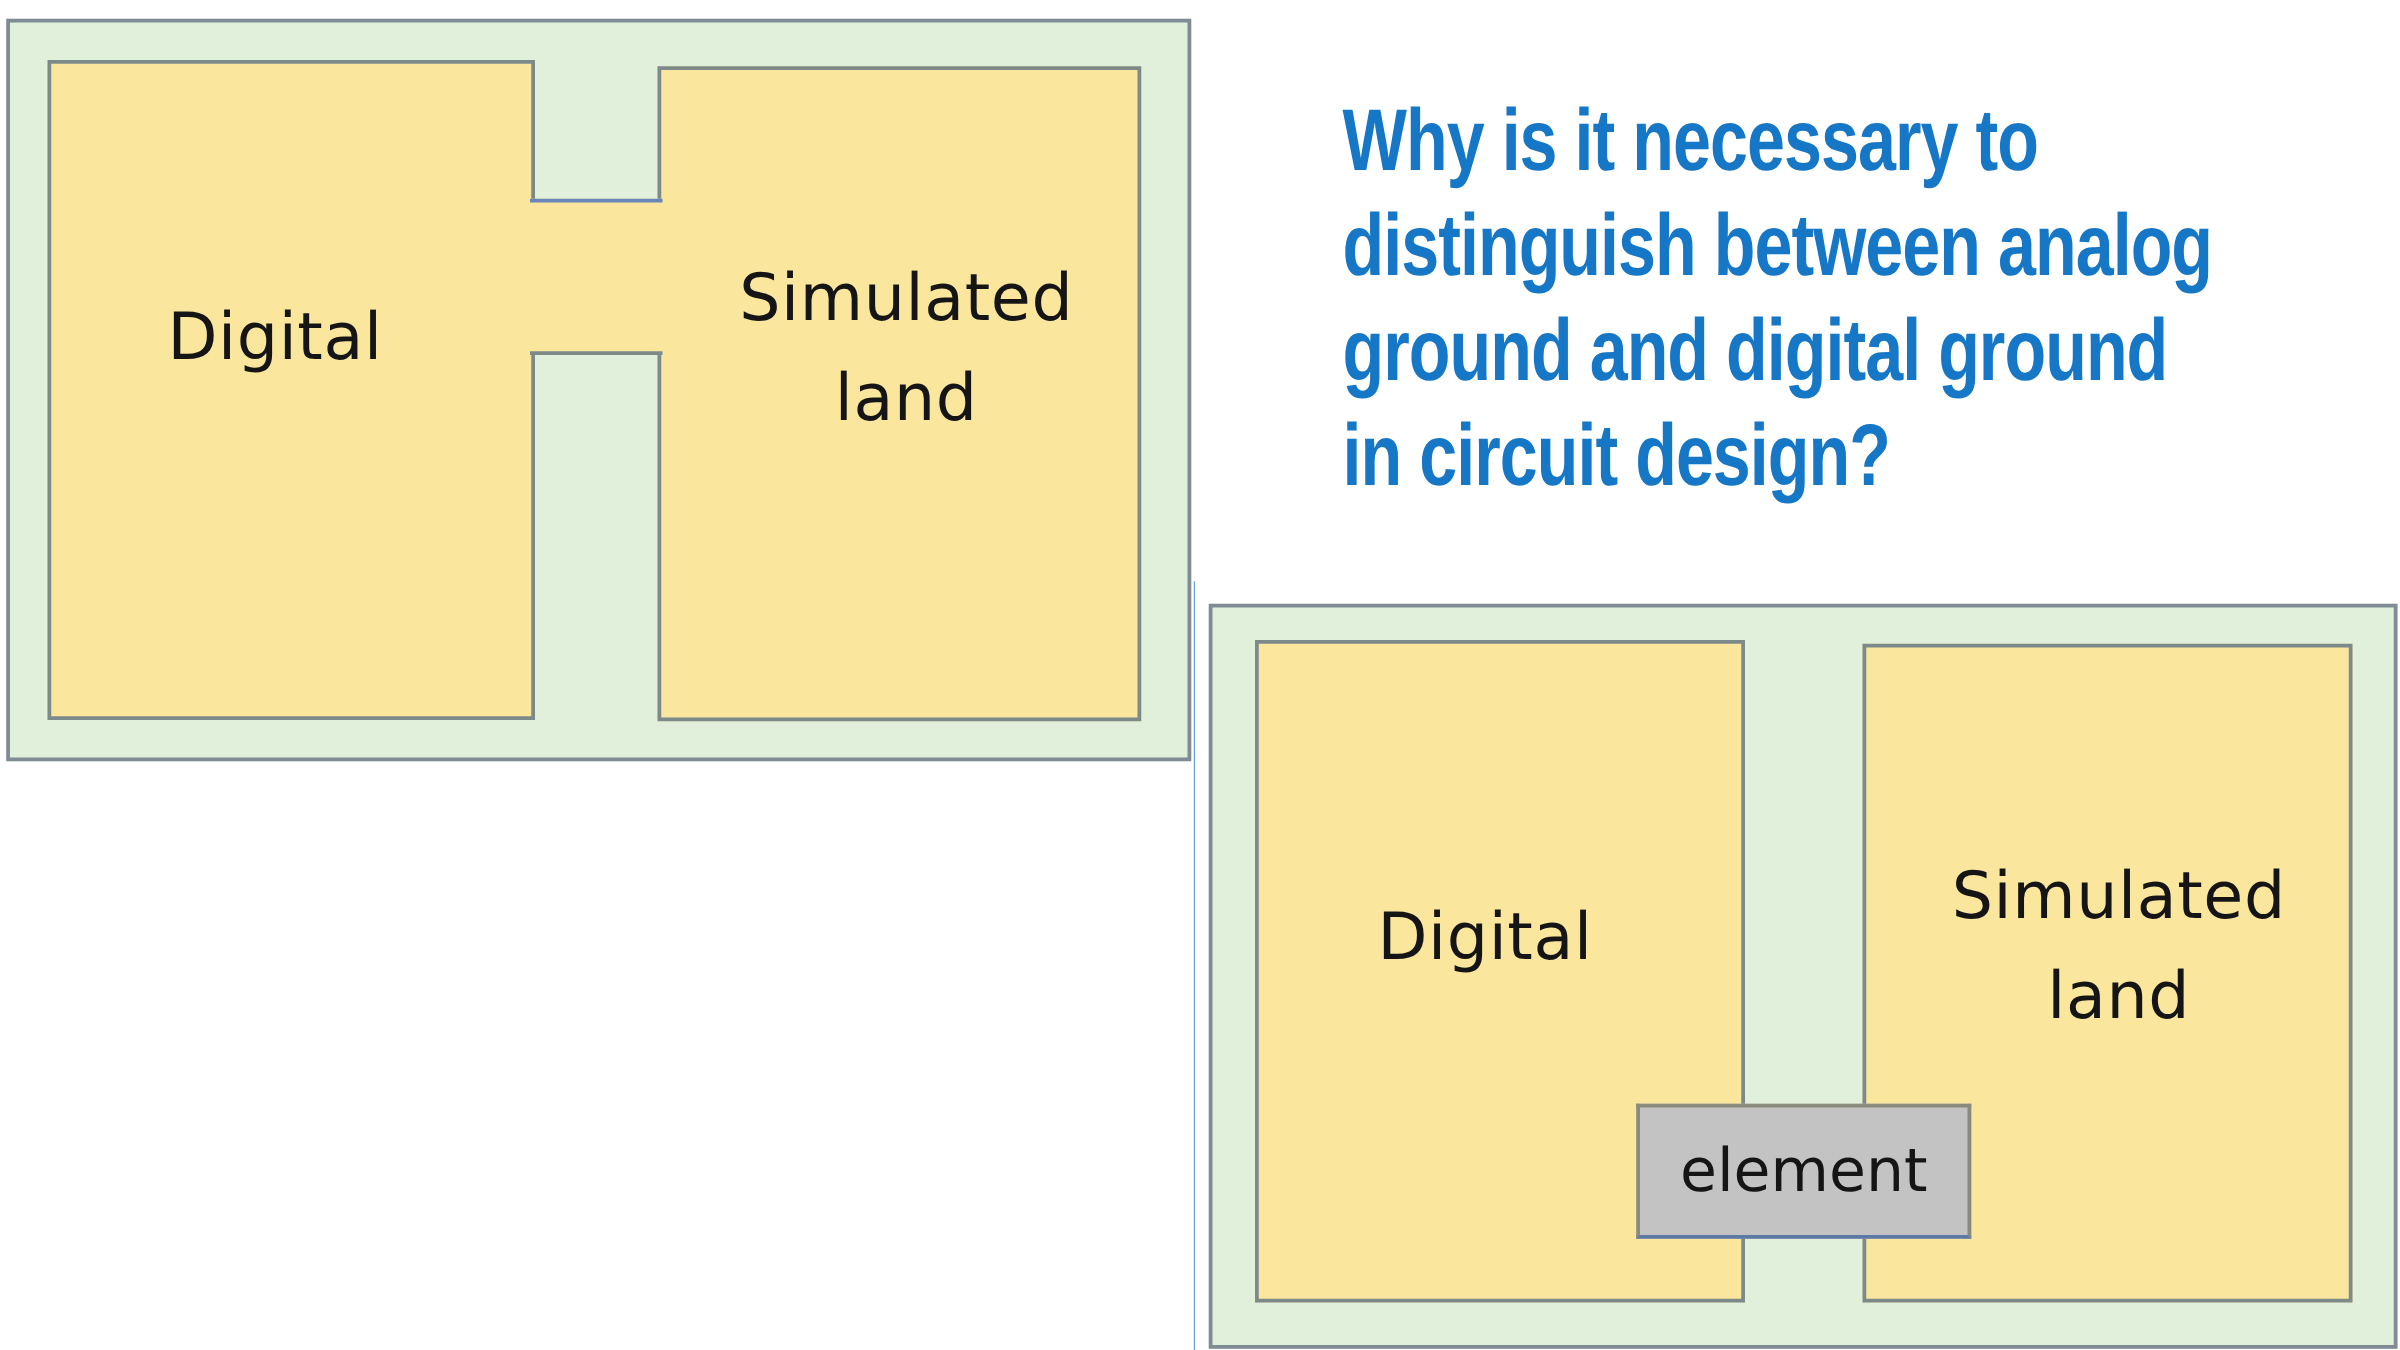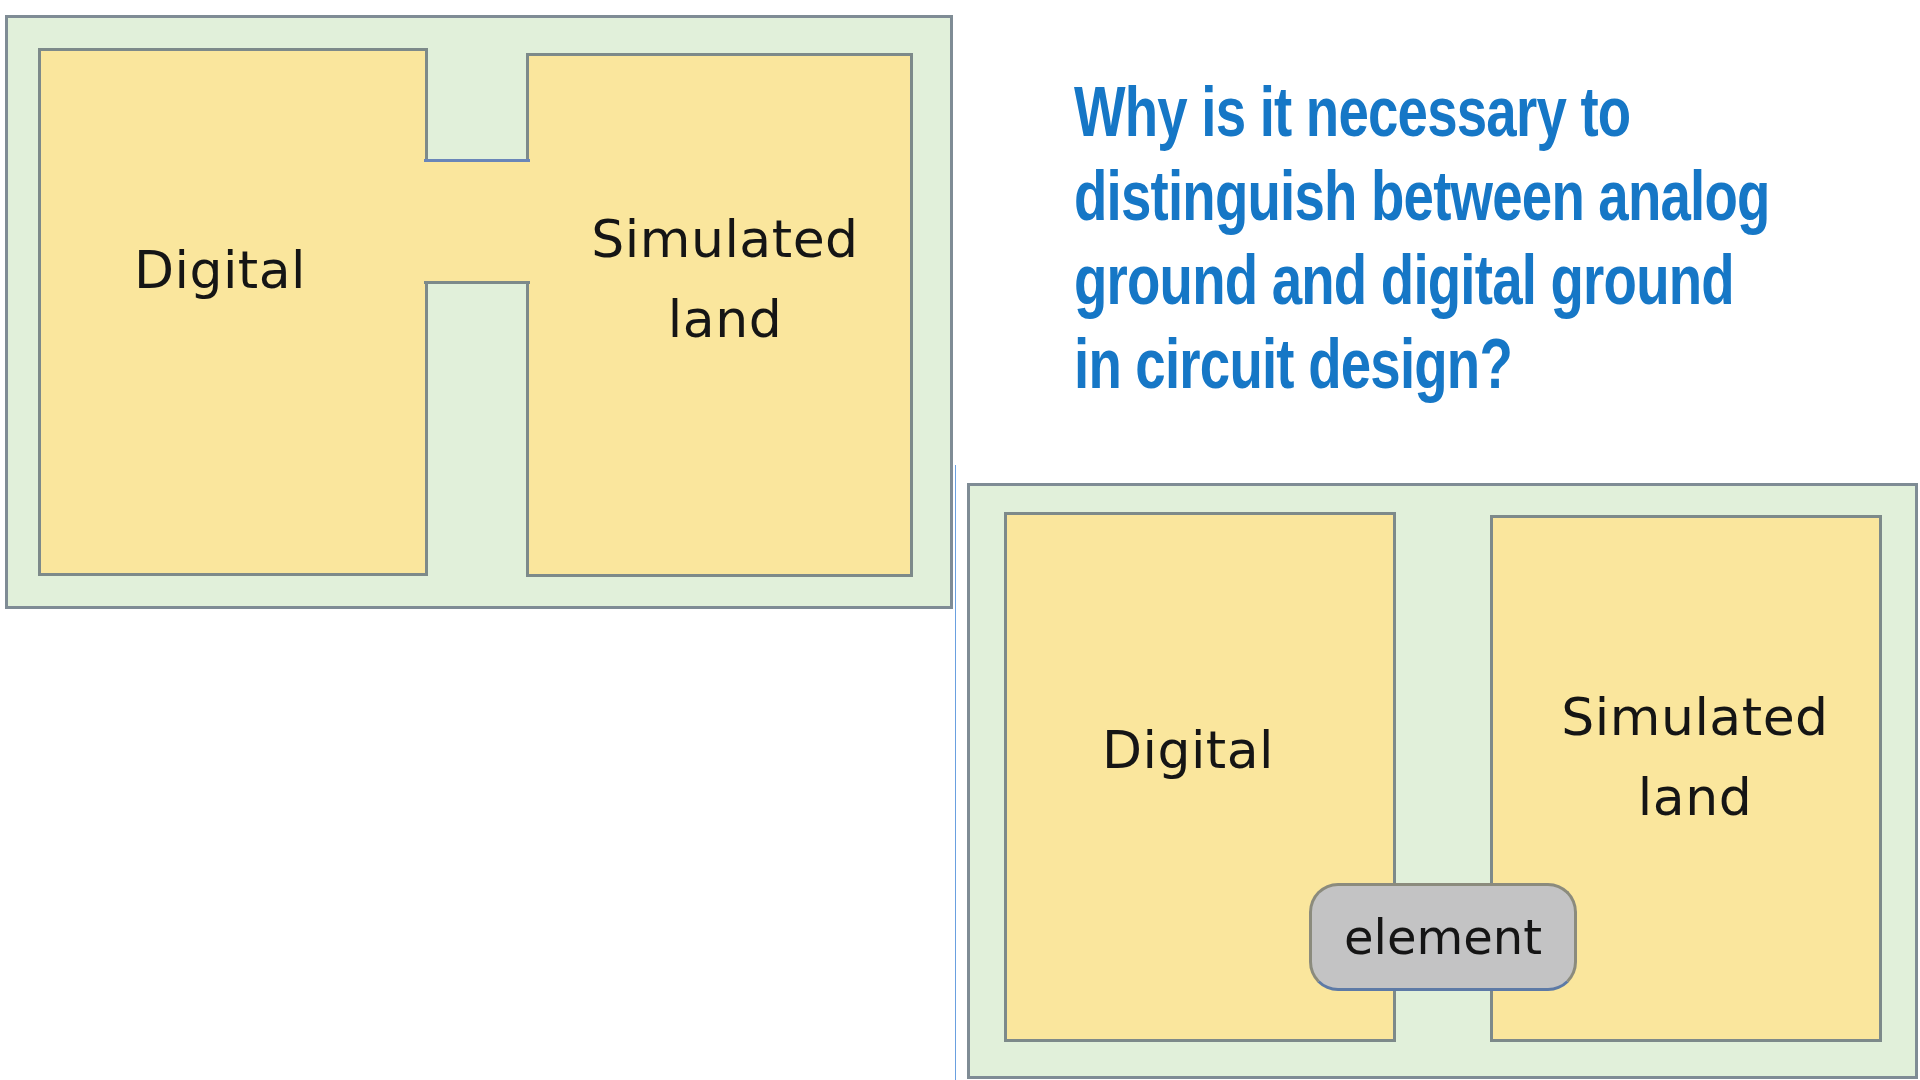--- a/index.html
+++ b/index.html
@@ -40,19 +40,19 @@
   <div>Why is it necessary to</div>
   <div>distinguish between analog</div>
   <div>ground and digital ground</div>
   <div>in circuit design?</div>
 </div>
 
 <div class="abs board" style="left:967px; top:483px; width:951px; height:596px;"></div>
 <div class="abs pad" style="left:1004px; top:512px; width:392px; height:530px;"></div>
 <div class="abs pad" style="left:1490px; top:515px; width:392px; height:527px;"></div>
 
-<div class="abs element" style="left:1309px; top:883px; width:268px; height:108px;border-radius:29px;">
+<div class="abs element" style="left:1309px; top:883px; width:268px; height:108px;">
   <span>element</span>
 </div>
 
 <span class="label" style="left:1068px; top:710px; width:240px;">Digital</span>
 <span class="label" style="left:1530px; top:677px; width:330px;">Simulated</span>
 <span class="label" style="left:1530px; top:757px; width:330px;">land</span>
 
 </body></html>

